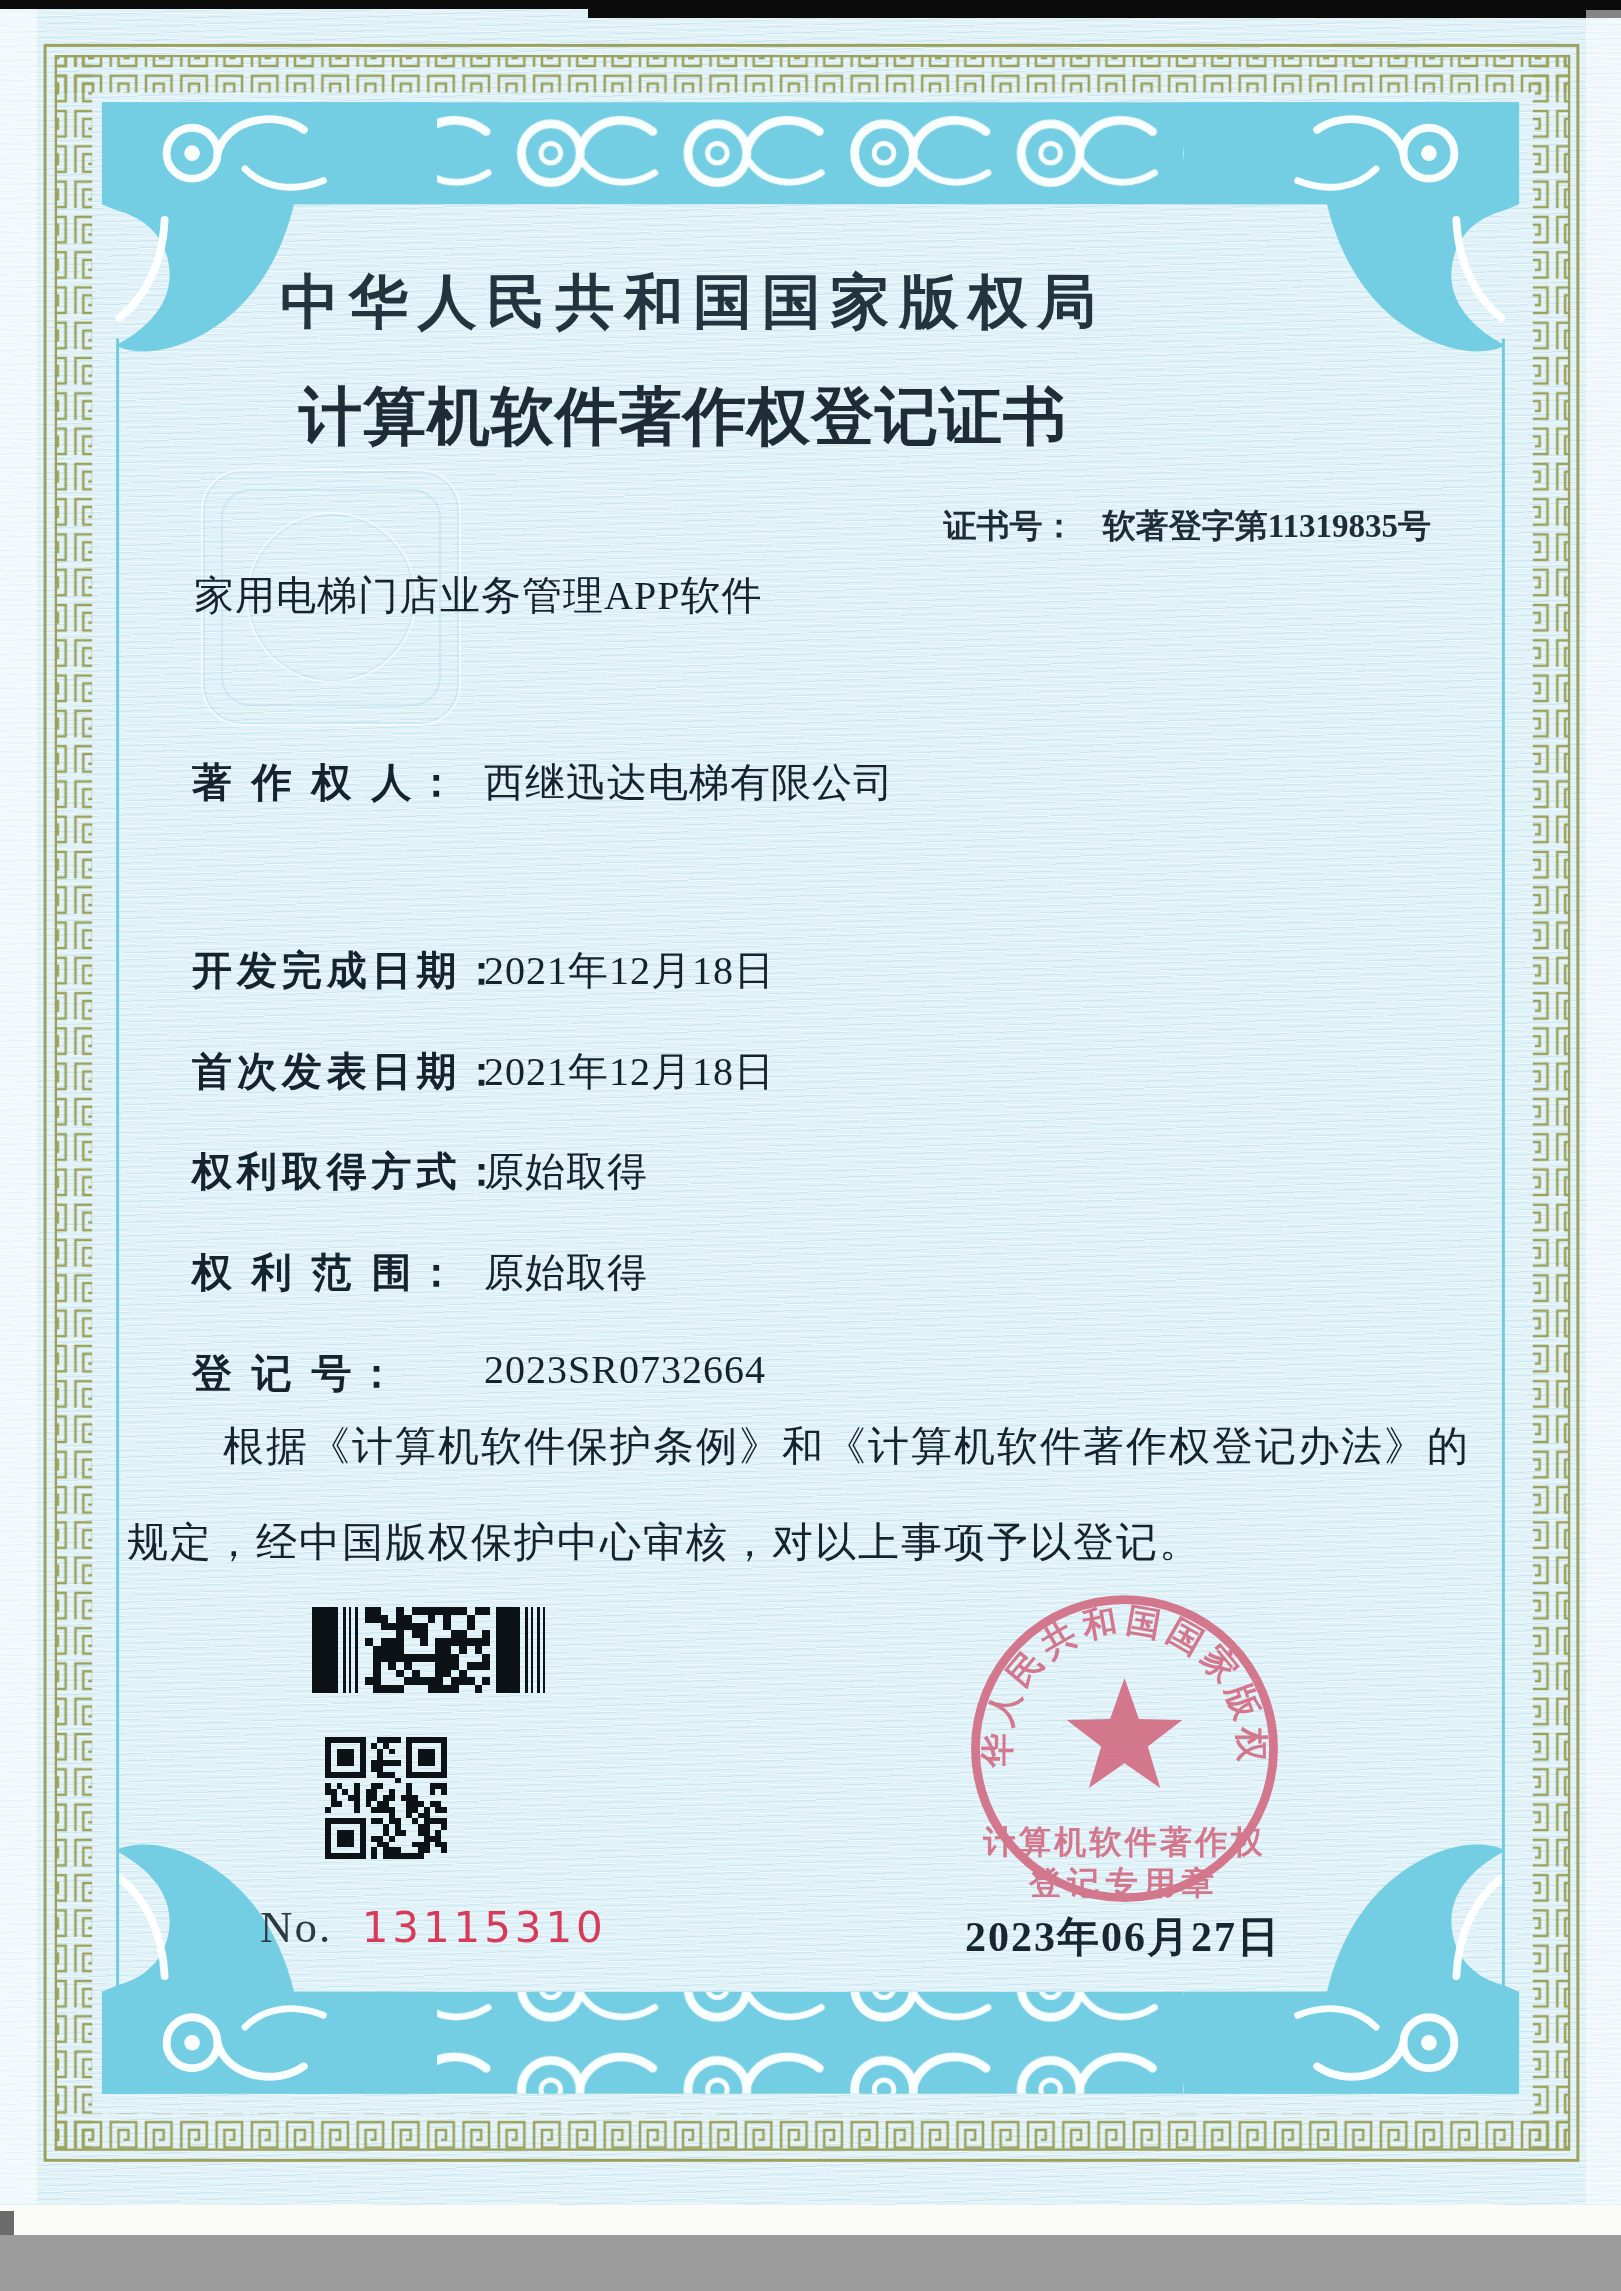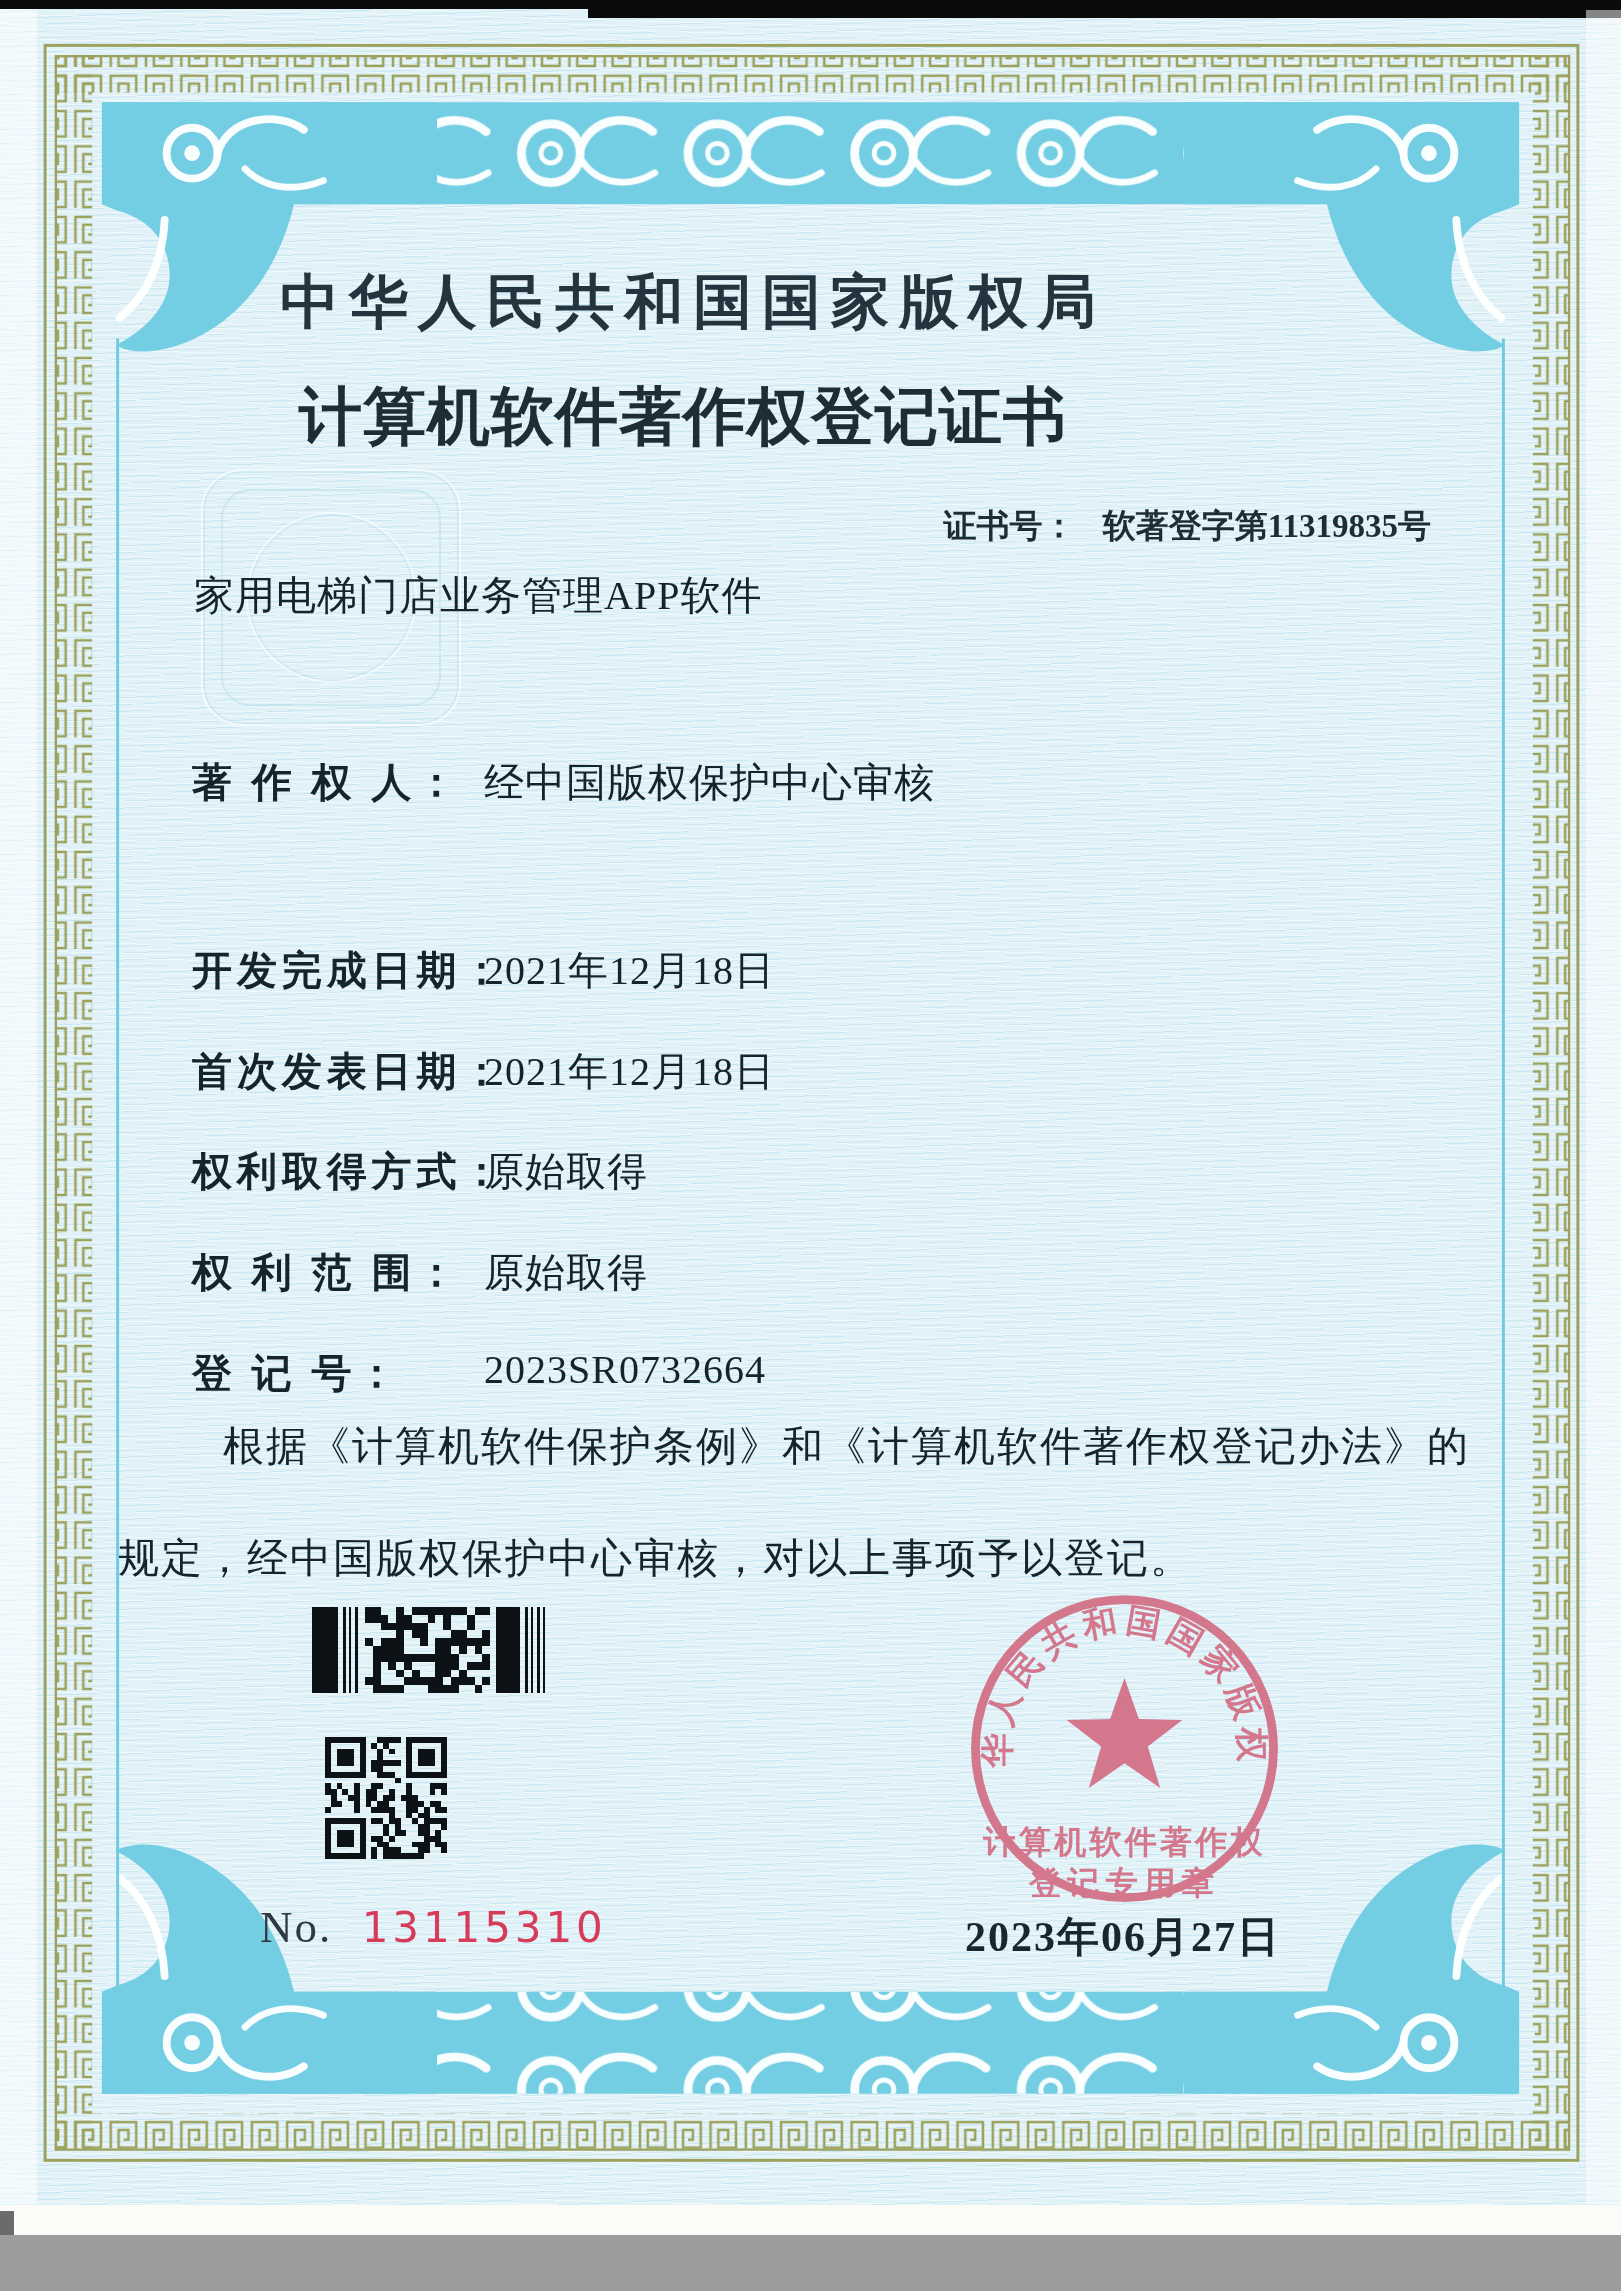--- a/index.html
+++ b/index.html
@@ -127,21 +127,21 @@
     <span>证书号：</span><span class="val">软著登字第11319835号</span>
   </div>
 
   <div class="abs field-row" style="top:568px;">
     <span class="field-value">
       <div>家用电梯门店业务管理APP软件</div>
     </span>
   </div>
   <div class="abs field-row" style="top:755px;">
     <span class="field-label">著 作 权 人：</span>
-    <span class="field-value">经中国版权保护中心审核</span>
+    <span class="field-value">西继迅达电梯有限公司</span>
   </div>
   <div class="abs field-row" style="top:943px;">
     <span class="field-label">开发完成日期：</span>
     <span class="field-value">2021年12月18日</span>
   </div>
   <div class="abs field-row" style="top:1044px;">
     <span class="field-label">首次发表日期：</span>
     <span class="field-value">2021年12月18日</span>
   </div>
   <div class="abs field-row" style="top:1144px;">
@@ -151,21 +151,21 @@
   <div class="abs field-row" style="top:1245px;">
     <span class="field-label">权 利 范 围：</span>
     <span class="field-value">原始取得</span>
   </div>
   <div class="abs field-row" style="top:1346px;">
     <span class="field-label">登  记  号：</span>
     <span class="field-value">2023SR0732664</span>
   </div>
 
   <div class="abs body-line" style="left:223px;top:1419px;">根据《计算机软件保护条例》和《计算机软件著作权登记办法》的</div>
-  <div class="abs body-line" style="left:118px;top:1515px;margin-top:16px;">规定，经中国版权保护中心审核，对以上事项予以登记。</div>
+  <div class="abs body-line" style="left:127px;top:1515px;">规定，经中国版权保护中心审核，对以上事项予以登记。</div>
 
   <svg class="abs" style="left:312px;top:1605px;" width="235" height="90" viewBox="0 0 240 92" shape-rendering="crispEdges">
     <g fill="#0d1217">
       <rect x="0" y="2" width="26" height="88"></rect>
       <rect x="32" y="2" width="3" height="88"></rect>
       <rect x="38" y="2" width="2" height="88"></rect>
       <rect x="44" y="2" width="3" height="88"></rect>
       <rect x="188" y="2" width="24" height="88"></rect>
       <rect x="218" y="2" width="3" height="88"></rect>
       <rect x="224" y="2" width="2" height="88"></rect>

